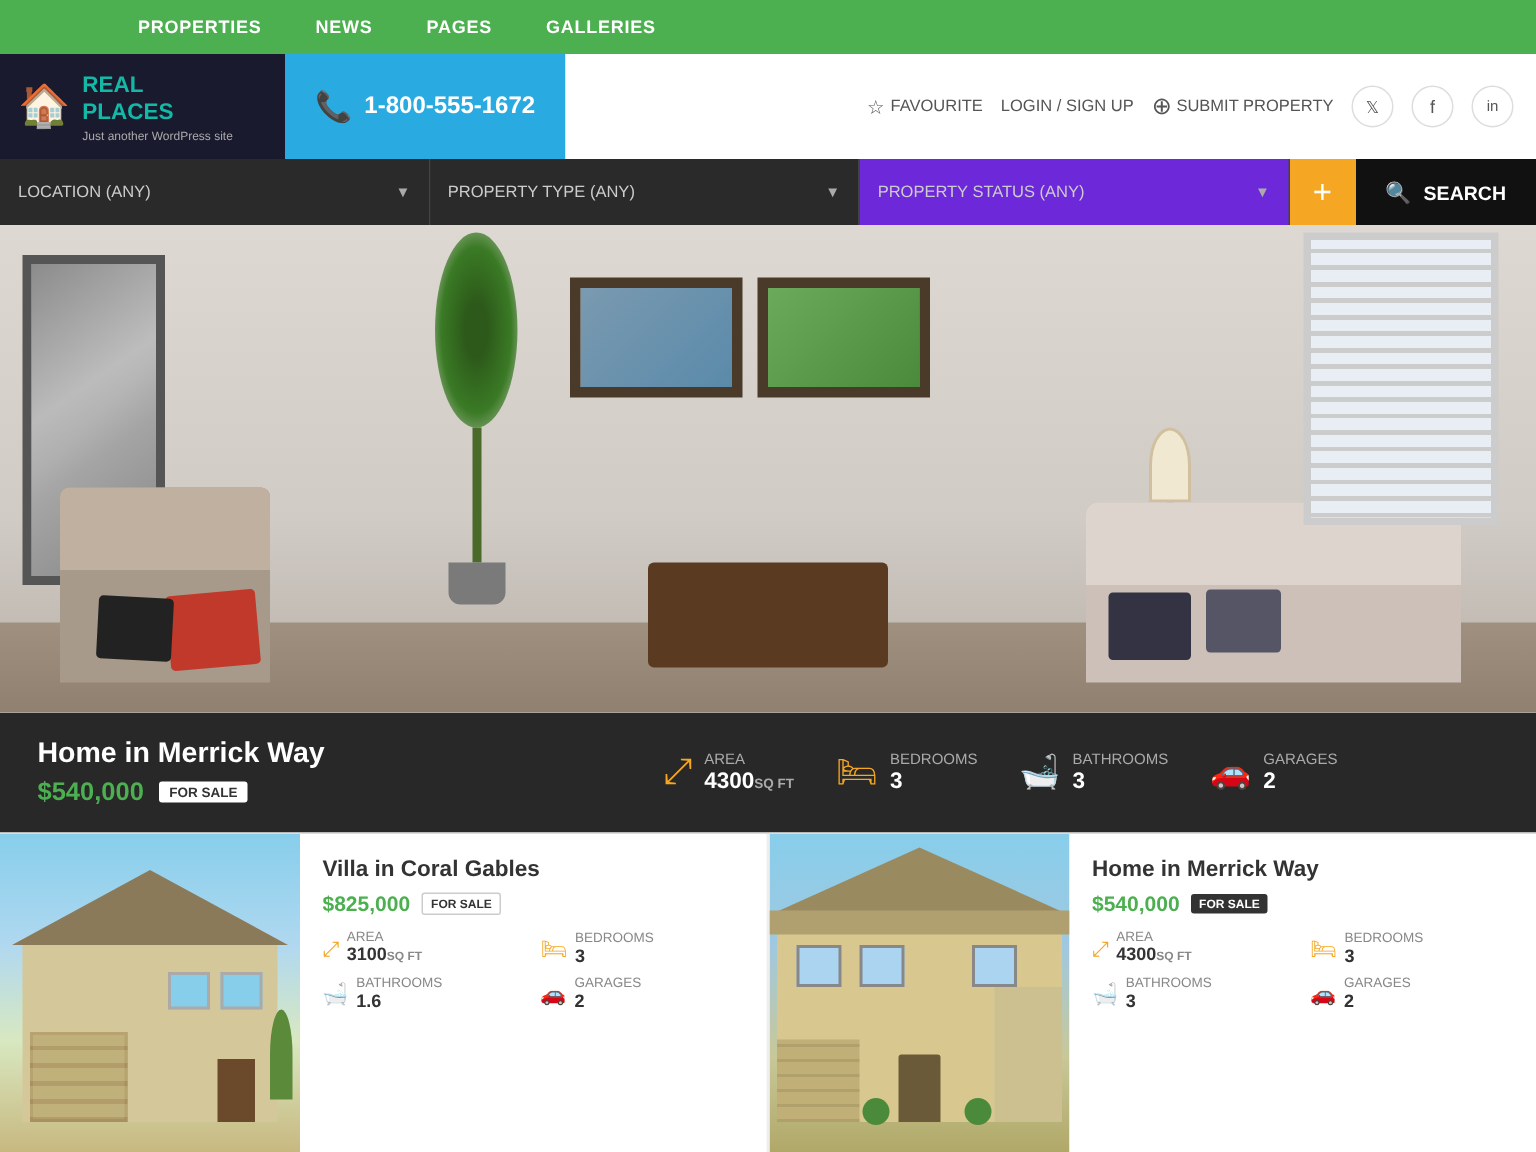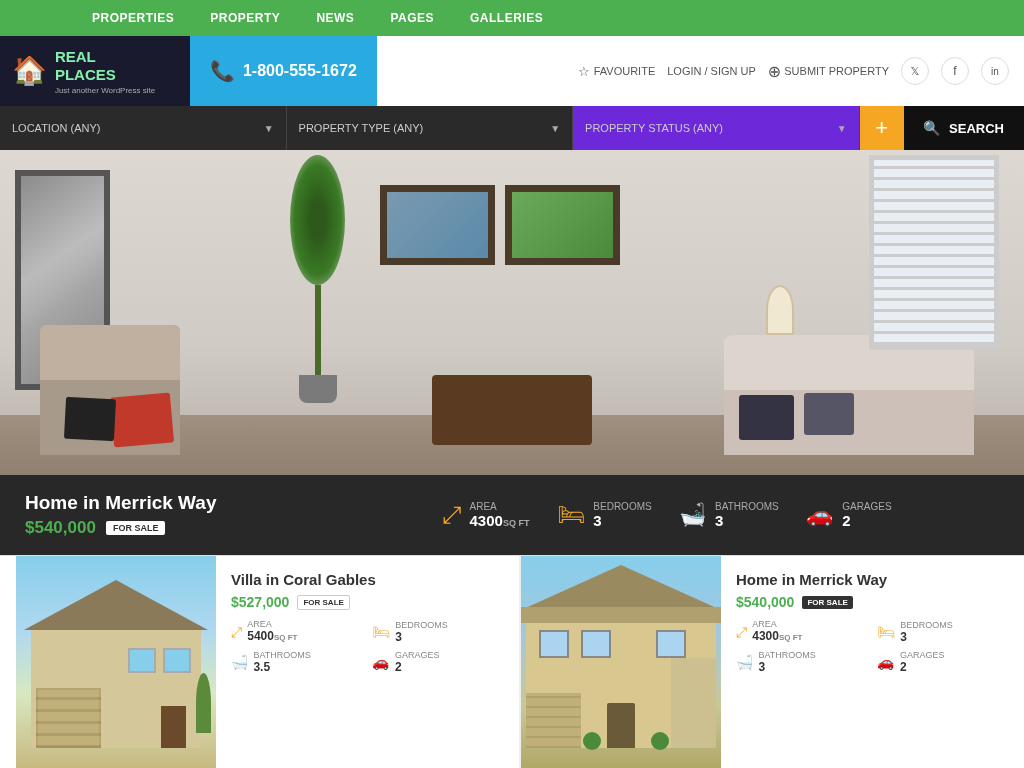--- a/index.html
+++ b/index.html
@@ -22,32 +22,31 @@
       inset: 0;
       overflow: hidden;
     }
   </style>
 </head>
 <body>
 
 <nav style="background:#4CAF50;display:flex;height:36px;">
   <div class="nav-item active" style="background:#2e7d32;">HOME</div>
   <div class="nav-item">PROPERTIES</div>
-  <div class="nav-item">PROPERTY</div>
   <div class="nav-item">NEWS</div>
   <div class="nav-item">PAGES</div>
   <div class="nav-item">GALLERIES</div>
 </nav>
 
 <header style="display:flex;height:70px;background:#fff;">
 
   <div style="background:#1a1a2e;width:190px;display:flex;align-items:center;padding:10px 12px;flex-shrink:0;">
     <span style="color:#fff;font-size:28px;margin-right:8px;line-height:1;">🏠</span>
     <div>
-      <div style="color:#86efac;font-size:15px;font-weight:bold;line-height:1.2;">REAL<br>PLACES</div>
+      <div style="color:#14b8a6;font-size:15px;font-weight:bold;line-height:1.2;">REAL<br>PLACES</div>
       <div style="color:#aaa;font-size:8px;margin-top:2px;">Just another WordPress site</div>
     </div>
   </div>
 
   <div style="background:#29ABE2;display:flex;align-items:center;padding:0 20px;gap:8px;cursor:pointer;">
     <span style="color:#fff;font-size:20px;">📞</span>
     <span style="color:#fff;font-size:16px;font-weight:bold;">1-800-555-1672</span>
   </div>
 
   <div style="flex:1;display:flex;align-items:center;justify-content:flex-end;padding:0 15px;gap:12px;background:#fff;">
@@ -171,21 +170,21 @@
     <div style="display:flex;align-items:center;gap:8px;">
       <span style="color:#F5A623;font-size:22px;">🚗</span>
       <div>
         <div style="color:#aaa;font-size:10px;text-transform:uppercase;">Garages</div>
         <div style="color:#fff;font-size:15px;font-weight:bold;">2</div>
       </div>
     </div>
   </div>
 </div>
 
-<div style="display:flex;height:213px;border-top:1px solid #ddd;padding-left:16px;">
+<div style="display:flex;height:213px;border-top:1px solid #ddd;">
 
   <div style="flex:1;display:flex;overflow:hidden;border-right:2px solid #eee;cursor:pointer;">
 
     <div style="width:200px;flex-shrink:0;overflow:hidden;position:relative;">
 
       <div style="position:absolute;inset:0;background:linear-gradient(180deg,#87CEEB 0%,#b0d8f0 35%,#d8e8c0 65%,#c8b880 100%);"></div>
 
       <div style="position:absolute;bottom:20px;left:15px;right:15px;height:120px;background:#d4c89a;"></div>
 
       <div style="position:absolute;bottom:138px;left:8px;right:8px;height:0;border-left:92px solid transparent;border-right:92px solid transparent;border-bottom:50px solid #8a7a5a;"></div>
@@ -197,43 +196,43 @@
 
       <div style="position:absolute;bottom:95px;right:25px;width:28px;height:25px;background:#87CEEB;border:2px solid #aaa;"></div>
       <div style="position:absolute;bottom:95px;right:60px;width:28px;height:25px;background:#87CEEB;border:2px solid #aaa;"></div>
 
       <div style="position:absolute;bottom:35px;right:5px;width:15px;height:60px;background:#5a8a3a;border-radius:50% 50% 0 0;"></div>
     </div>
 
     <div style="flex:1;background:#fff;padding:15px;">
       <div style="font-size:15px;font-weight:bold;color:#333;margin-bottom:6px;">Villa in Coral Gables</div>
       <div style="display:flex;align-items:center;gap:8px;margin-bottom:10px;">
-        <span style="color:#4CAF50;font-size:14px;font-weight:bold;">$527,000</span>
+        <span style="color:#4CAF50;font-size:14px;font-weight:bold;">$825,000</span>
         <span style="background:#fff;color:#333;font-size:8px;font-weight:bold;padding:2px 5px;border:1px solid #ccc;border-radius:2px;">FOR SALE</span>
       </div>
       <div style="display:grid;grid-template-columns:1fr 1fr;gap:6px 10px;">
         <div style="display:flex;align-items:center;gap:5px;">
           <span style="color:#F5A623;font-size:14px;">⤢</span>
           <div>
             <div style="color:#888;font-size:9px;text-transform:uppercase;line-height:1;">Area</div>
-            <div style="color:#333;font-size:12px;font-weight:bold;line-height:1.3;"><span>5400</span><span style="color:#888;font-size:8px;">SQ FT</span></div>
+            <div style="color:#333;font-size:12px;font-weight:bold;line-height:1.3;"><span>3100</span><span style="color:#888;font-size:8px;">SQ FT</span></div>
           </div>
         </div>
         <div style="display:flex;align-items:center;gap:5px;">
           <span style="color:#F5A623;font-size:14px;">🛏</span>
           <div>
             <div style="color:#888;font-size:9px;text-transform:uppercase;line-height:1;">Bedrooms</div>
             <div style="color:#333;font-size:12px;font-weight:bold;">3</div>
           </div>
         </div>
         <div style="display:flex;align-items:center;gap:5px;">
           <span style="color:#F5A623;font-size:14px;">🛁</span>
           <div>
             <div style="color:#888;font-size:9px;text-transform:uppercase;line-height:1;">Bathrooms</div>
-            <div style="color:#333;font-size:12px;font-weight:bold;">3.5</div>
+            <div style="color:#333;font-size:12px;font-weight:bold;">1.6</div>
           </div>
         </div>
         <div style="display:flex;align-items:center;gap:5px;">
           <span style="color:#F5A623;font-size:14px;">🚗</span>
           <div>
             <div style="color:#888;font-size:9px;text-transform:uppercase;line-height:1;">Garages</div>
             <div style="color:#333;font-size:12px;font-weight:bold;">2</div>
           </div>
         </div>
       </div>

